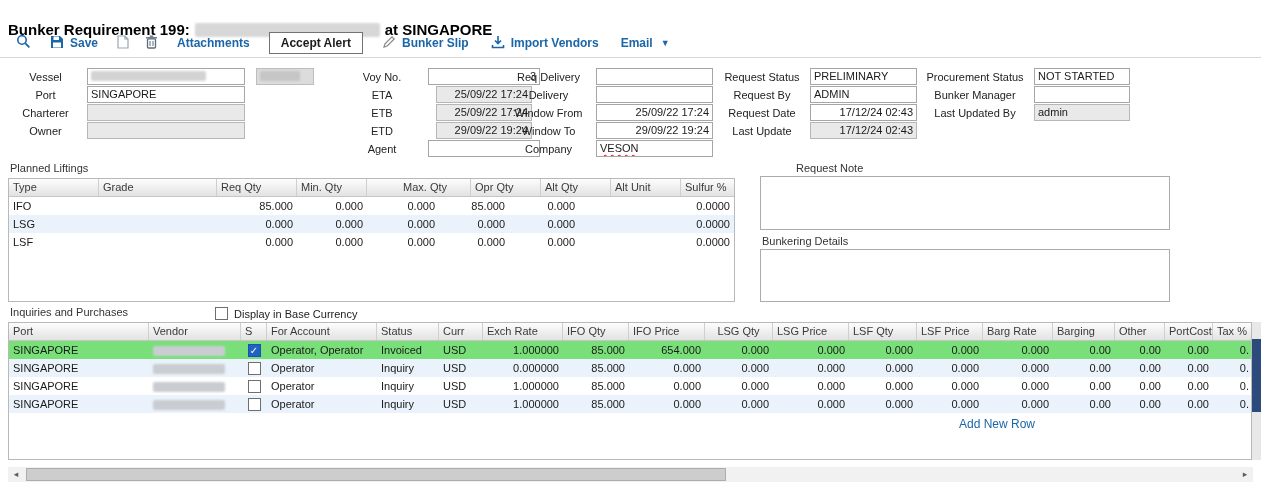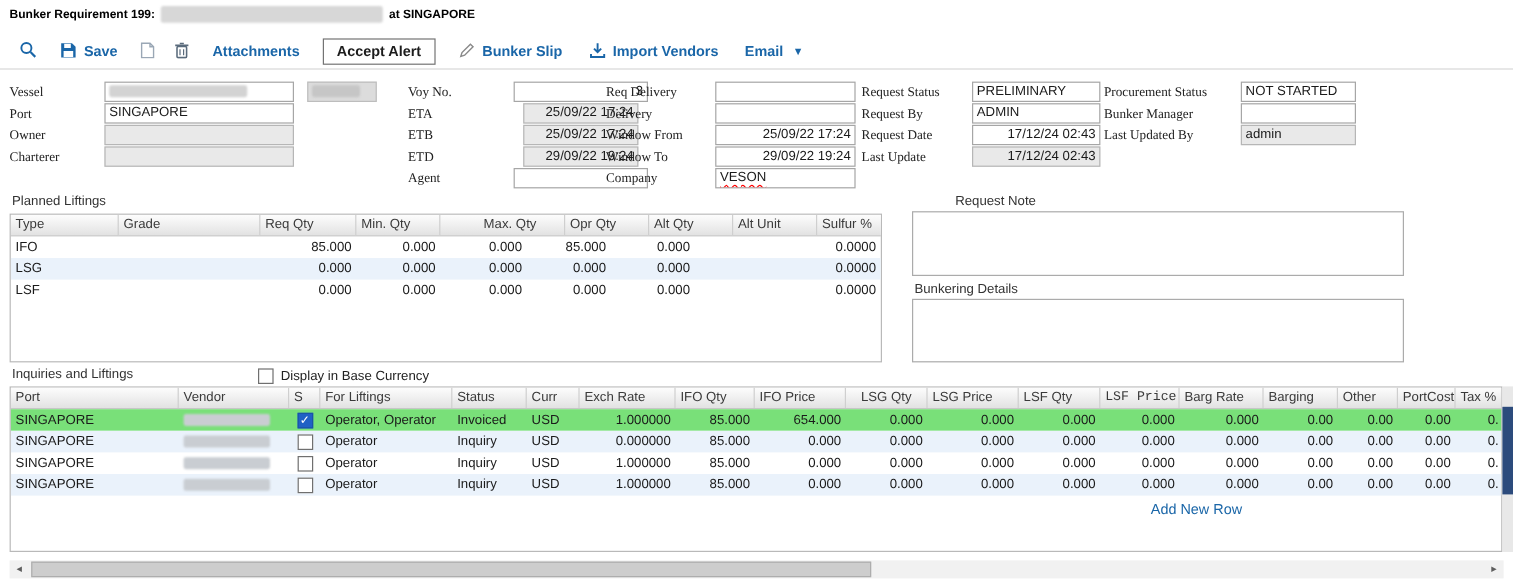--- a/index.html
+++ b/index.html
@@ -1,34 +1,34 @@
 <!DOCTYPE html>
 <html><head>
 <meta charset="utf-8">
 <style>
   html,body{margin:0;padding:0;}
   body{width:1261px;height:490px;background:#fff;font-family:"Liberation Sans",sans-serif;font-size:11px;color:#1a1a1a;overflow:hidden;position:relative;}
   #app{position:absolute;inset:0;}
 
   
-  #page-title{position:absolute;top:5px;left:8px;font-size:10px;font-weight:bold;color:#000;display:flex;align-items:center;gap:5px;white-space:nowrap;}
+  #page-title{position:absolute;top:21px;left:8px;font-size:15px;font-weight:bold;color:#000;display:flex;align-items:center;gap:5px;white-space:nowrap;}
   .redact{display:inline-block;background:#d3d3d3;border-radius:2px;filter:blur(1px);}
   .title-redact{width:185px;height:14px;background:#d7d7d7;}
 
   
   #toolbar{position:absolute;top:29px;left:0;width:1261px;height:29px;display:flex;align-items:center;border-bottom:1px solid #d8d8d8;padding-left:8px;box-sizing:border-box;}
   .titem{display:flex;align-items:center;gap:6px;color:#1a66a8;font-weight:bold;font-size:12px;padding:0 11px;cursor:default;height:24px;}
   .titem.iconsonly{padding:0 8px;}
   .btn-accept{border:1px solid #737373;background:#fff;color:#1c1c1c;padding:3px 11px;margin:0 8px;font-weight:bold;font-size:12px;display:flex;align-items:center;}
   .caret{font-size:9px;color:#1a66a8;margin-left:2px;}
 
   
   .fcol{position:absolute;top:68px;}
   .frow{display:flex;align-items:center;height:17px;margin-bottom:1px;}
-  .flabel{text-align:left;margin-right:4px;color:#222;white-space:nowrap;flex:0 0 auto;font-family:Liberation Serif, serif;}
+  .flabel{text-align:center;margin-right:4px;color:#222;white-space:nowrap;flex:0 0 auto;}
   .fbox{border:1px solid #a6a6a6;background:#fff;height:17px;line-height:15px;padding:0 3px;box-sizing:border-box;overflow:hidden;white-space:nowrap;flex:0 0 auto;display:block;}
   .ro{background:#e9e9e9;border-color:#b6b6b6;}
   .num{text-align:right;}
   #fc1{left:8px;}  #fc1 .flabel{width:75px;} #fc1 .fbox{width:158px;}
   #fc1 .vcode{width:58px;margin-left:11px;background:#dcdcdc;border-color:#bdbdbd;}
   #fc2{left:340px;} #fc2 .flabel{width:84px;} #fc2 .fbox{width:112px;}
   #fc2 .dt{width:96px;margin-left:8px;}
   #fc3{left:505px;} #fc3 .flabel{width:87px;} #fc3 .fbox{width:117px;}
   #fc4{left:718px;} #fc4 .flabel{width:88px;} #fc4 .fbox{width:107px;}
   #fc5{left:920px;} #fc5 .flabel{width:110px;} #fc5 .fbox{width:96px;}
@@ -140,25 +140,25 @@
     <div class="frow">
       <span class="flabel">Vessel</span>
       <span class="fbox"><span class="redact" style="width:115px;height:10px;margin-top:2px;"></span></span>
       <span class="fbox vcode"><span class="redact" style="width:40px;height:10px;margin-top:2px;background:#c6c6c6;"></span></span>
     </div>
     <div class="frow">
       <span class="flabel">Port</span>
       <span class="fbox">SINGAPORE</span>
     </div>
     <div class="frow">
+      <span class="flabel">Charterer</span>
+      <span class="fbox ro"></span>
+    </div>
+    <div class="frow">
       <span class="flabel">Owner</span>
-      <span class="fbox ro"></span>
-    </div>
-    <div class="frow">
-      <span class="flabel">Charterer</span>
       <span class="fbox ro"></span>
     </div>
   </div>
 
   <div class="fcol" id="fc2">
     <div class="frow">
       <span class="flabel">Voy No.</span>
       <span class="fbox num">3</span>
     </div>
     <div class="frow">
@@ -284,40 +284,40 @@
           <div class="tcell num" style="width: 85px;">0.0000</div>
         </div>
       </div>
   </div>
 
   <div class="seclabel" style="left:762px;top:162px;margin-left:34px;">Request Note</div>
   <textarea class="notebox" id="request-note-box" style=""></textarea>
   <div class="seclabel" style="left:762px;top:235px;">Bunkering Details</div>
   <textarea class="notebox" id="bunkering-box" style=""></textarea>
 
-  <div class="seclabel" style="left:10px;top:306px;">Inquiries and Liftings</div>
+  <div class="seclabel" style="left:10px;top:306px;">Inquiries and Purchases</div>
   <span id="base-ccy-cb"></span>
   <span id="base-ccy-label">Display in Base Currency</span>
 
   <div class="gridbox" id="inq-box">
     <div id="inq-table">
         <div class="trow thead">
           <div class="tcell" style="width: 140px;">Port</div>
           <div class="tcell" style="width: 92px;">Vendor</div>
           <div class="tcell" style="width: 26px;">S</div>
-          <div class="tcell" style="width: 110px;">For Liftings</div>
+          <div class="tcell" style="width: 110px;">For Account</div>
           <div class="tcell" style="width: 62px;">Status</div>
           <div class="tcell" style="width: 44px;">Curr</div>
           <div class="tcell" style="width: 80px;">Exch Rate</div>
           <div class="tcell" style="width: 66px;">IFO Qty</div>
           <div class="tcell" style="width: 76px;">IFO Price</div>
           <div class="tcell" style="width: 68px; text-align: center;">LSG Qty</div>
           <div class="tcell" style="width: 76px;">LSG Price</div>
           <div class="tcell" style="width: 68px;">LSF Qty</div>
-          <div class="tcell" style="width: 66px; font-family: Liberation Mono, monospace;">LSF Price</div>
+          <div class="tcell" style="width: 66px;">LSF Price</div>
           <div class="tcell" style="width: 70px;">Barg Rate</div>
           <div class="tcell" style="width: 62px;">Barging</div>
           <div class="tcell" style="width: 50px;">Other</div>
           <div class="tcell" style="width: 48px;">PortCost</div>
           <div class="tcell" style="width: 40px;">Tax %</div>
         </div>
         <div class="trow sel">
           <div class="tcell" style="width: 140px;">SINGAPORE</div>
           <div class="tcell" style="width: 92px;"><span class="redact"></span></div>
           <div class="tcell center" style="width: 26px;">

